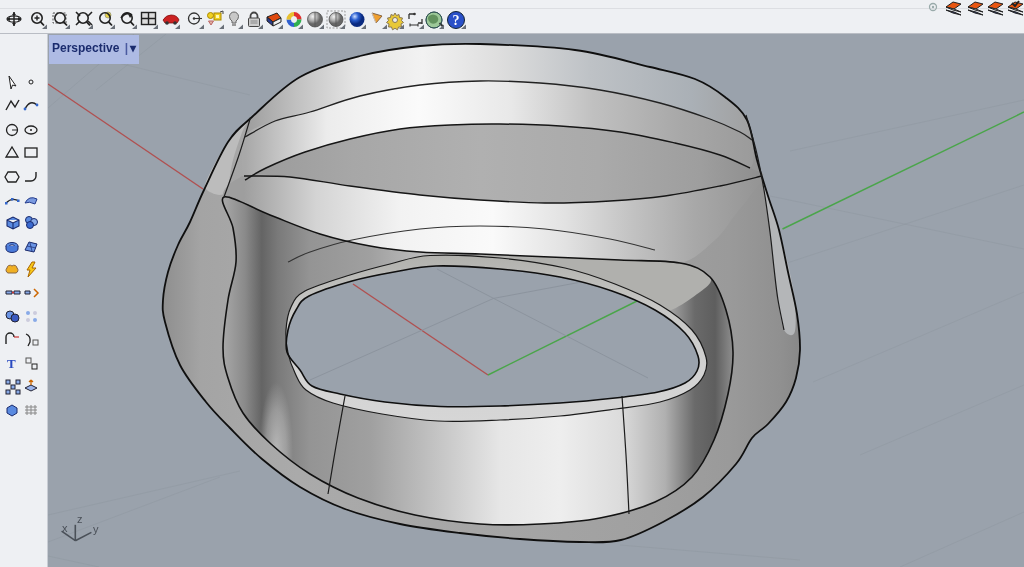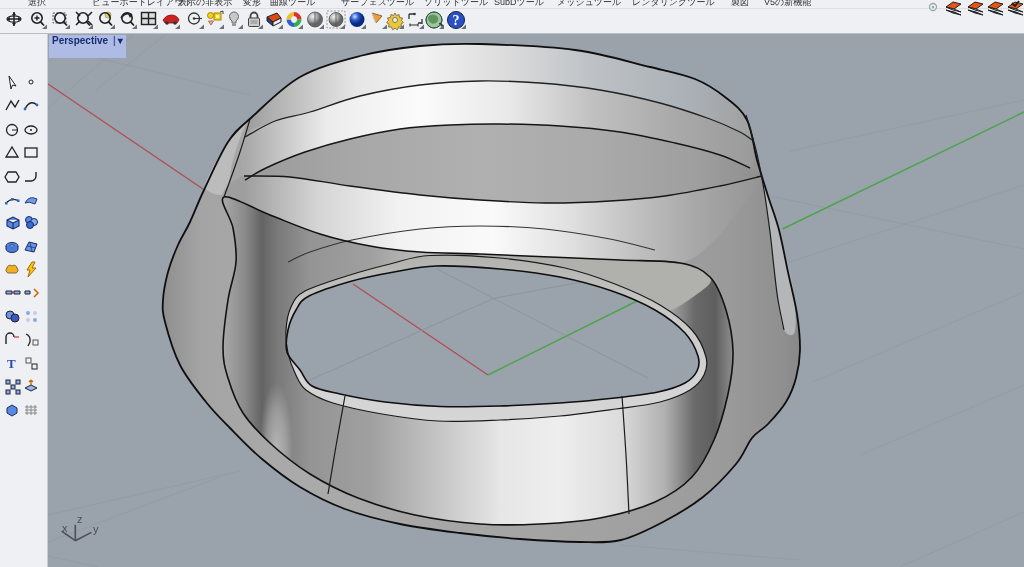--- a/index.html
+++ b/index.html
@@ -4,21 +4,21 @@
 body{width:1024px;height:567px;overflow:hidden;font-family:"Liberation Sans",sans-serif;background:#eef0f3}
 #top{position:absolute;left:0;top:0;width:1024px;height:34px;background:#eef0f3;z-index:5}
 #tabs{position:absolute;left:0;top:0;height:8px;width:1024px;overflow:hidden;font-size:9px;color:#333;white-space:nowrap}
 #tabs span{position:absolute;top:-4px}
 #rowsep{position:absolute;left:0;top:8px;width:1024px;height:1px;background:#dcdee2}
 #topborder{position:absolute;left:0;top:33px;width:1024px;height:1px;background:#b9bdc4}
 #icons{position:absolute;left:0;top:9px;height:24px;width:1024px}
 #leftbar{position:absolute;left:0;top:34px;width:48px;height:533px;background:#eef0f3;z-index:4}
 #vp{position:absolute;left:48px;top:34px;width:976px;height:533px;overflow:hidden;z-index:1}
 #vp svg{position:absolute;left:-48px;top:-34px}
-#plabel{position:absolute;left:49px;top:35px;height:23px;background:#aebbe4;color:#1b2c6e;font-size:10px;font-weight:bold;padding:0 3px;z-index:6;line-height:11px}
+#plabel{position:absolute;left:49px;top:35px;height:29px;background:#aebbe4;color:#1b2c6e;font-size:12px;font-weight:bold;padding:8px 3px;z-index:6;line-height:11px}
 #plabel .sep{color:#4a5aa0;padding:0 2px}
 </style></head><body>
 <div id="vp">
     <svg width="1024" height="567" viewBox="0 0 1024 567" xmlns="http://www.w3.org/2000/svg">
       <rect x="0" y="0" width="1024" height="567" fill="#9aa2ac"></rect>
       <defs>
         <linearGradient id="gS" gradientUnits="userSpaceOnUse" x1="162" y1="0" x2="806" y2="0">
           <stop offset="0" stop-color="#8e8e8e"></stop>
           <stop offset="0.06" stop-color="#a4a4a4"></stop>
           <stop offset="0.21" stop-color="#aaaaaa"></stop>
@@ -154,34 +154,20 @@
         <path d="M75.3 540.7 L91.4 532.4"></path>
       </g>
       <g font-family="Liberation Sans, sans-serif" font-size="11" fill="#4a5058">
         <text x="62" y="532">x</text>
         <text x="77" y="523">z</text>
         <text x="93" y="533">y</text>
       </g>
     </svg>
   </div>
 <div id="top">
-<div id="tabs">
-      <span style="left:28px">選択</span>
-      <span style="left:92px">ビューポートレイアウト</span>
-      <span style="left:178px">表示の非表示</span>
-      <span style="left:243px">変形</span>
-      <span style="left:270px">曲線ツール</span>
-      <span style="left:341px">サーフェスツール</span>
-      <span style="left:424px">ソリッドツール</span>
-      <span style="left:494px">SubDツール</span>
-      <span style="left:557px">メッシュツール</span>
-      <span style="left:632px">レンダリングツール</span>
-      <span style="left:731px">製図</span>
-      <span style="left:764px">V5の新機能</span>
-    </div>
 <div id="rowsep"></div>
 <div id="icons">
       <svg style="position:absolute;left:4px;top:1px" width="22" height="22" viewBox="0 0 22 22">
         <ellipse cx="10" cy="9" rx="7" ry="3.2" fill="none" stroke="#222" stroke-width="1.2"></ellipse>
         <path d="M10 2 L10 16 M3 9 L17 9" stroke="#222" stroke-width="1.5"></path>
         <path d="M10 2 l-2 3 h4 Z M10 16 l-2 -3 h4 Z M3 9 l3 -2 v4 Z M17 9 l-3 -2 v4 Z" fill="#222"></path>
       </svg>
       <svg style="position:absolute;left:28px;top:1px" width="22" height="22" viewBox="0 0 22 22">
         <circle cx="9" cy="8" r="5.2" fill="none" stroke="#222" stroke-width="1.6"></circle>
         <path d="M12.6 11.8 L16 15.5" stroke="#222" stroke-width="1.8"></path>

